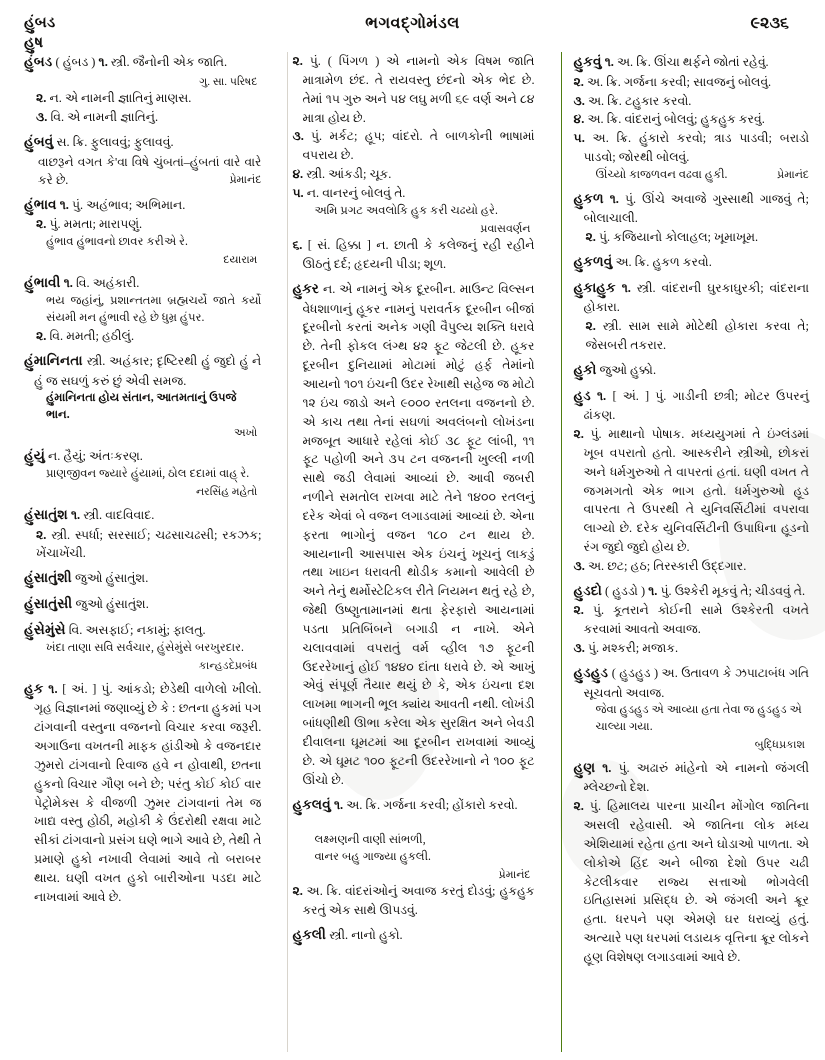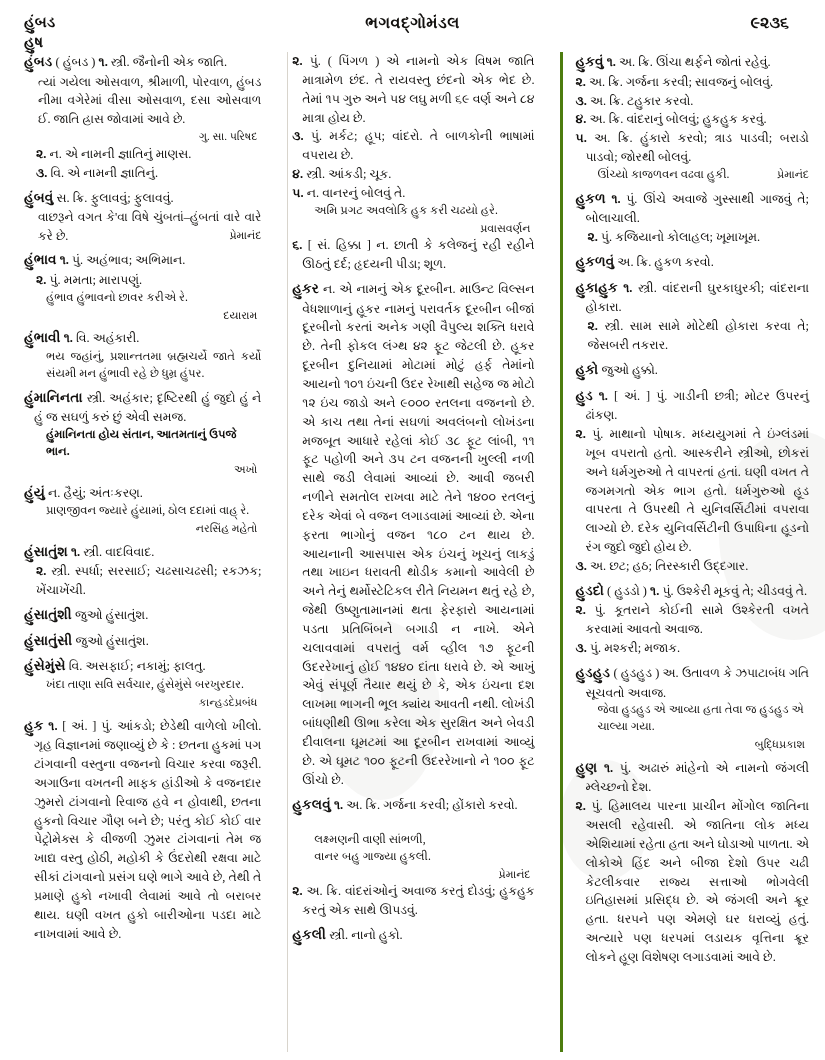--- a/index.html
+++ b/index.html
@@ -65,21 +65,21 @@
   }
   .col {
     position: relative;
     box-sizing: border-box;
     font-size: 12.4px;
     line-height: 1.52;
     overflow: hidden;
   }
   .col-1 { width: 272px; padding: 0 10px 0 14px; }
   .col-2 { width: 268px; padding: 0 10px 0 4px; border-left: 1px solid #d8d4cc; }
-  .col-3 { width: 265px; padding: 0 6px 0 12px; border-left: 3px solid #4d7c0f; }
+  .col-3 { width: 265px; padding: 0 6px 0 12px; border-left: 1px solid #4d7c0f; }
 
   
   .entry { margin: 0 0 5px 0; }
   .entry p { margin: 0; }
 
   
   .hw-line {
     text-indent: -10px;
     padding-left: 10px;
   }
@@ -161,21 +161,20 @@
       <div class="col col-1">
 
         <div class="entry">
           <p class="hw-line justif">
             <span class="hw">હુંબડ</span>
             <span>( હુંબડ )</span>
             <span class="sense-num">૧.</span>
             <span>સ્ત્રી.</span>
             <span>જૈનોની એક જાતિ.</span>
           </p>
-          <p class="body-text">ત્યાં ગયેલા ઓસવાળ, શ્રીમાળી, પોરવાળ, હુંબડ નીમા વગેરેમાં વીસા ઓસવાળ, દસા ઓસવાળ ઈ. જાતિ હ્રાસ જોવામાં આવે છે.</p>
           <p class="cite">ગુ. સા. પરિષદ</p>
           <p class="sense">
             <span class="sense-num">૨.</span>
             <span>ન.</span>
             <span>એ નામની જ્ઞાતિનું માણસ.</span>
           </p>
           <p class="sense">
             <span class="sense-num">૩.</span>
             <span>વિ.</span>
             <span>એ નામની જ્ઞાતિનું.</span>
@@ -211,20 +210,25 @@
         </div>
 
         <div class="entry">
           <p class="hw-line justif">
             <span class="hw">હુંભાવી</span>
             <span class="sense-num">૧.</span>
             <span>વિ.</span>
             <span>અહંકારી.</span>
           </p>
           <p class="quote justif">ભય જહાંનું, પ્રશાન્તતમા બ્રહ્મચર્યે જાતે કર્યો સંયમી મન હુંભાવી રહે છે ધુમ્ર હુંપર.</p>
+          <p class="sense">
+            <span class="sense-num">૨.</span>
+            <span>વિ.</span>
+            <span>મમતી; હઠીલું.</span>
+          </p>
         </div>
 
         <div class="entry">
           <p class="hw-line justif">
             <span class="hw">હુંમાનિનતા</span>
             <span>સ્ત્રી.</span>
             <span>અહંકાર; દૃષ્ટિરથી હું જુદો હું ને હું જ સઘળું કરું છું એવી સમજ.</span>
           </p>
           <p class="quote bold">હુંમાનિનતા હોય સંતાન, આતમતાનું ઉપજે ભાન.</p>
           <p class="cite">અખો</p>

